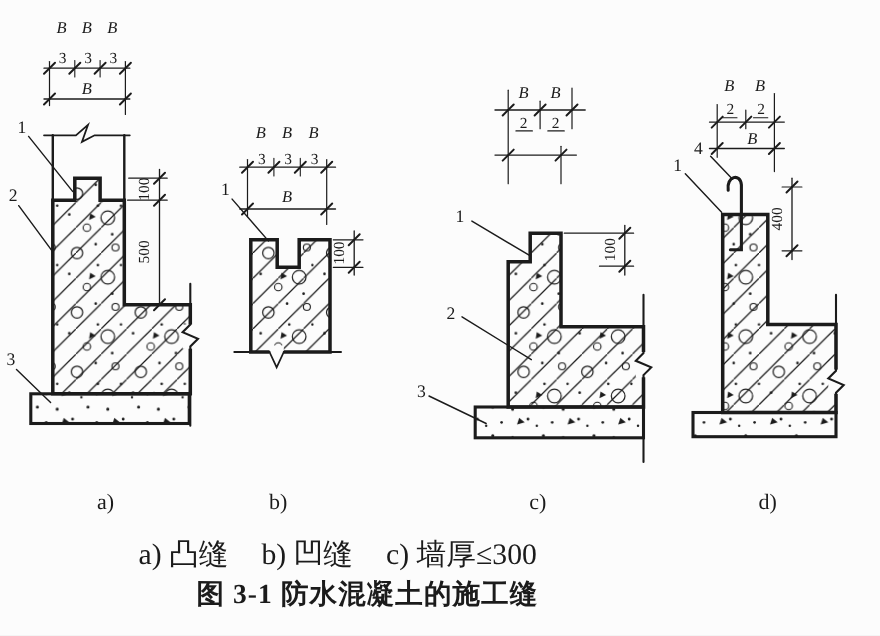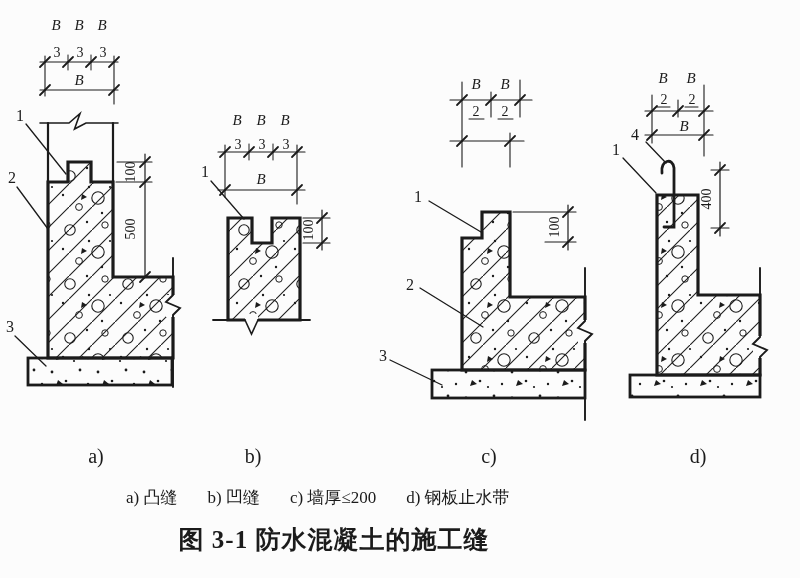--- a/index.html
+++ b/index.html
@@ -9,21 +9,21 @@
   }
   .stage svg{position:absolute;left:0;top:0;}
   svg text{fill:#1b1b1b;font-family:"Liberation Serif","DejaVu Serif",serif;}
   .dimletter{font-style:italic;font-size:15px;}
   .dimnum{font-size:14px;}
   .rotdim{font-size:14px;}
   .callout{font-size:16px;}
   .sublabel{font-size:20px;}
   .caption-row{
     position:absolute;left:126px;top:486px;display:flex;gap:30px;
-    font-size:17px;white-space:nowrap;
+    font-size:27px;white-space:nowrap;
   }
   .fig-title{
     position:absolute;left:0;top:523px;width:668px;text-align:center;
     font-size:25px;font-weight:700;letter-spacing:1px;
   }
 </style>
 </head>
 <body>
 
 <div class="stage">
@@ -265,17 +265,16 @@
     <line x1="646" y1="142" x2="666" y2="163" stroke="#1b1b1b" stroke-width="1.3"></line>
     <text class="callout" x="612" y="155">1</text>
     <line x1="623" y1="158" x2="656" y2="193" stroke="#1b1b1b" stroke-width="1.3"></line>
     <text class="sublabel" text-anchor="middle" x="698" y="463">d)</text>
   </g>
 </svg>
 
   <div class="caption-row">
     <span>a) 凸缝</span>
     <span>b) 凹缝</span>
-    <span>c) 墙厚≤200</span>
-    <span>d) 钢板止水带</span>
+    <span>c) 墙厚≤300</span>
   </div>
   <div class="fig-title">图 3-1  防水混凝土的施工缝</div>
 </div>
 
 </body></html>

